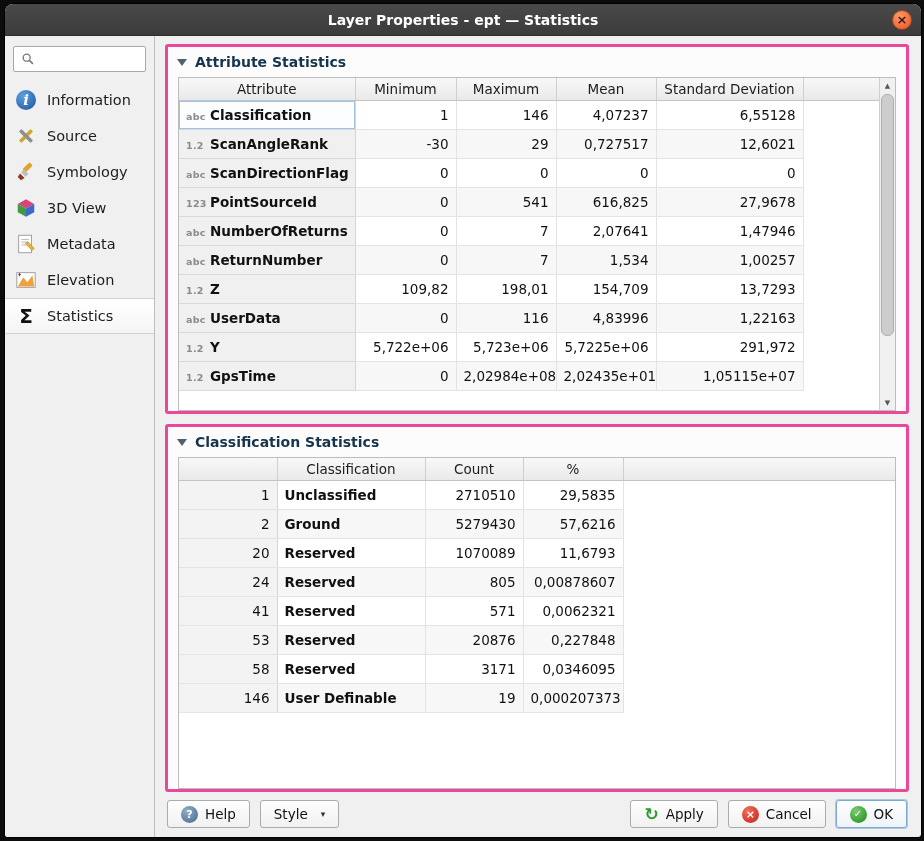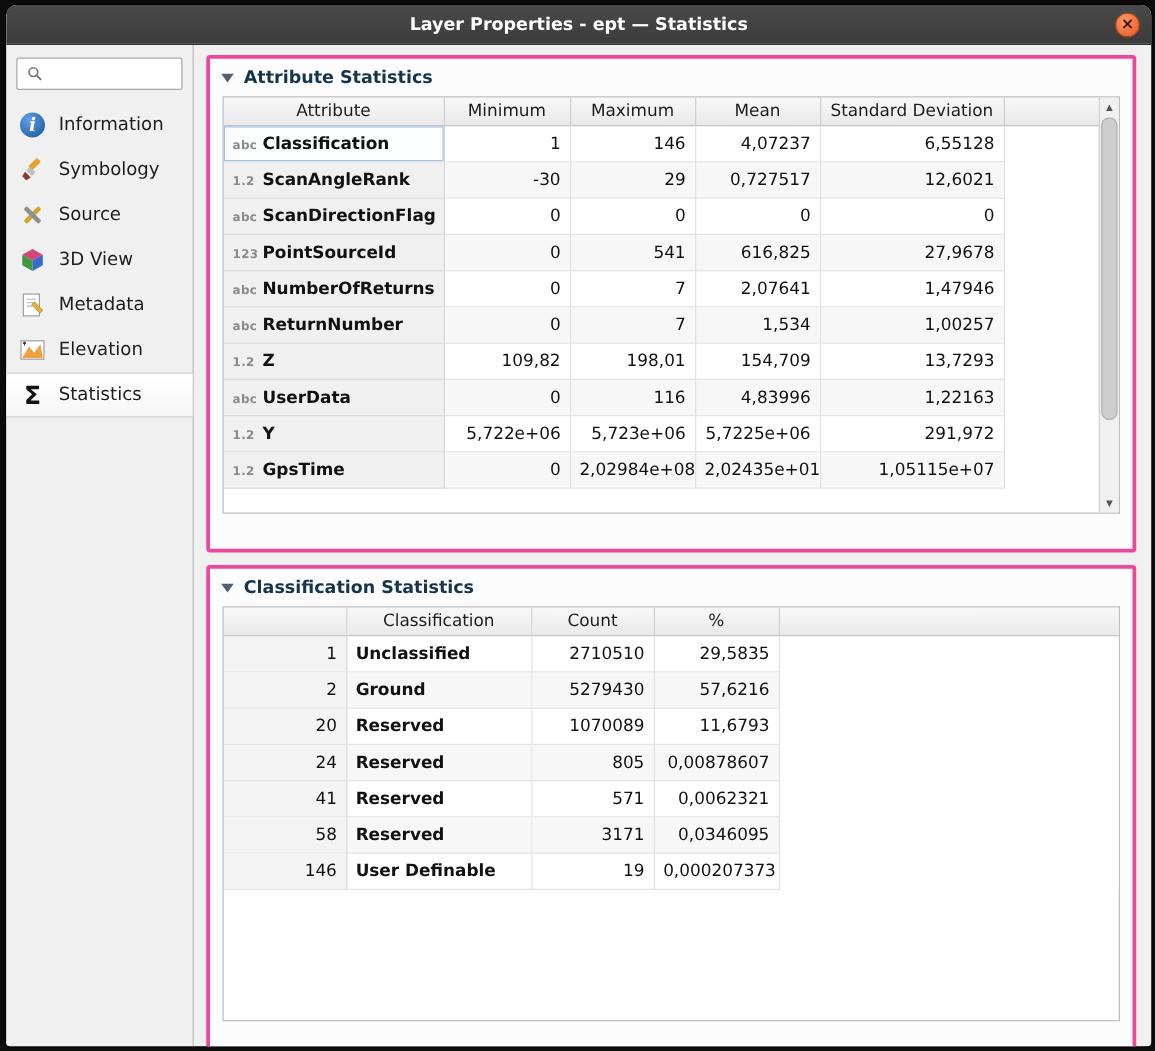--- a/index.html
+++ b/index.html
@@ -54,21 +54,21 @@
   .sigma { font-size:20px; font-weight:bold; color:#111; line-height:1; }
 
   
   .main { flex:1; display:flex; flex-direction:column; padding:8px 12px 8px 10px; min-width:0; }
   .groupbox { border:3px solid #ec4899; border-radius:3px; background:#fcfcfc; }
   .groupbox + .groupbox { margin-top:10px; }
   .group-header { display:flex; align-items:center; gap:8px; padding:7px 10px 5px 9px; cursor:pointer; }
   .collapse-arrow { width:0; height:0; border-left:5px solid transparent; border-right:5px solid transparent; border-top:7px solid #51606e; }
   .group-title { font-weight:bold; font-size:14px; color:#17344d; }
 
-  .table-wrap { margin:2px 10px 28px 10px; border:1px solid #bdbdbd; background:#fff; display:flex; align-items:stretch; overflow:hidden; }
+  .table-wrap { margin:2px 10px 0 10px; border:1px solid #bdbdbd; background:#fff; display:flex; align-items:stretch; overflow:hidden; }
   .table-wrap.attr { height:334px; }
   .table-wrap.cls  { height:332px; align-items:flex-start; }
   .table-area { flex:1; overflow:hidden; }
 
   table.stats { border-collapse:collapse; width:100%; table-layout:fixed; font-size:13.5px; }
   table.stats thead th {
     background:linear-gradient(#f8f8f8,#e9e9e9);
     border-right:1px solid #cfcfcf; border-bottom:1px solid #c4c4c4;
     font-weight:normal; height:22px; padding:0 6px; text-align:center; color:#1c1c1c;
     overflow:hidden; white-space:nowrap;
@@ -138,35 +138,35 @@
 
       <div class="side-item">
         <span class="icon24">
             <span class="info-circle">i</span>
           </span>
         <span>Information</span>
       </div>
       <div class="side-item">
         <span class="icon24">
           <svg viewBox="0 0 24 24" width="22" height="22">
+              <rect x="3" y="10" width="18" height="4" rx="1.2" transform="rotate(-45 12 12)" fill="#cfa52a"></rect>
+              <rect x="3" y="10" width="18" height="4" rx="1.2" transform="rotate(45 12 12)" fill="#8f8f8f"></rect>
+            </svg>
+        </span>
+        <span>Source</span>
+      </div>
+      <div class="side-item">
+        <span class="icon24">
+          <svg viewBox="0 0 24 24" width="22" height="22">
               <rect x="11" y="1" width="5" height="11" rx="1.2" transform="rotate(45 13 7)" fill="#e0a32e"></rect>
               <rect x="7.2" y="10.8" width="7" height="4.4" transform="rotate(45 10.5 13)" fill="#bdbdbd"></rect>
               <path d="M5.5 13.5 L10.5 18.5 L6.5 21 L3 17.5 Z" fill="#8b3a2a"></path>
             </svg>
         </span>
         <span>Symbology</span>
-      </div>
-      <div class="side-item">
-        <span class="icon24">
-          <svg viewBox="0 0 24 24" width="22" height="22">
-              <rect x="3" y="10" width="18" height="4" rx="1.2" transform="rotate(-45 12 12)" fill="#cfa52a"></rect>
-              <rect x="3" y="10" width="18" height="4" rx="1.2" transform="rotate(45 12 12)" fill="#8f8f8f"></rect>
-            </svg>
-        </span>
-        <span>Source</span>
       </div>
       <div class="side-item">
         <span class="icon24">
           <svg viewBox="0 0 24 24" width="22" height="22">
               <polygon points="12,2.5 21,7.5 12,12.5 3,7.5" fill="#d5477c"></polygon>
               <polygon points="3,7.5 12,12.5 12,21.5 3,16.5" fill="#3f9b3f"></polygon>
               <polygon points="21,7.5 12,12.5 12,21.5 21,16.5" fill="#3a6bc9"></polygon>
             </svg>
         </span>
         <span>3D View</span>
@@ -375,20 +375,27 @@
                     <td class="filler"></td>
                   </tr>
                   <tr>
                     <td class="vh-num">41</td>
                     <td><span class="cls-name">Reserved</span></td>
                     <td class="num">571</td>
                     <td class="num">0,0062321</td>
                     <td class="filler"></td>
                   </tr>
                   <tr>
+                    <td class="vh-num">53</td>
+                    <td><span class="cls-name">Reserved</span></td>
+                    <td class="num">20876</td>
+                    <td class="num">0,227848</td>
+                    <td class="filler"></td>
+                  </tr>
+                  <tr>
                     <td class="vh-num">58</td>
                     <td><span class="cls-name">Reserved</span></td>
                     <td class="num">3171</td>
                     <td class="num">0,0346095</td>
                     <td class="filler"></td>
                   </tr>
                   <tr>
                     <td class="vh-num">146</td>
                     <td><span class="cls-name">User Definable</span></td>
                     <td class="num">19</td>

